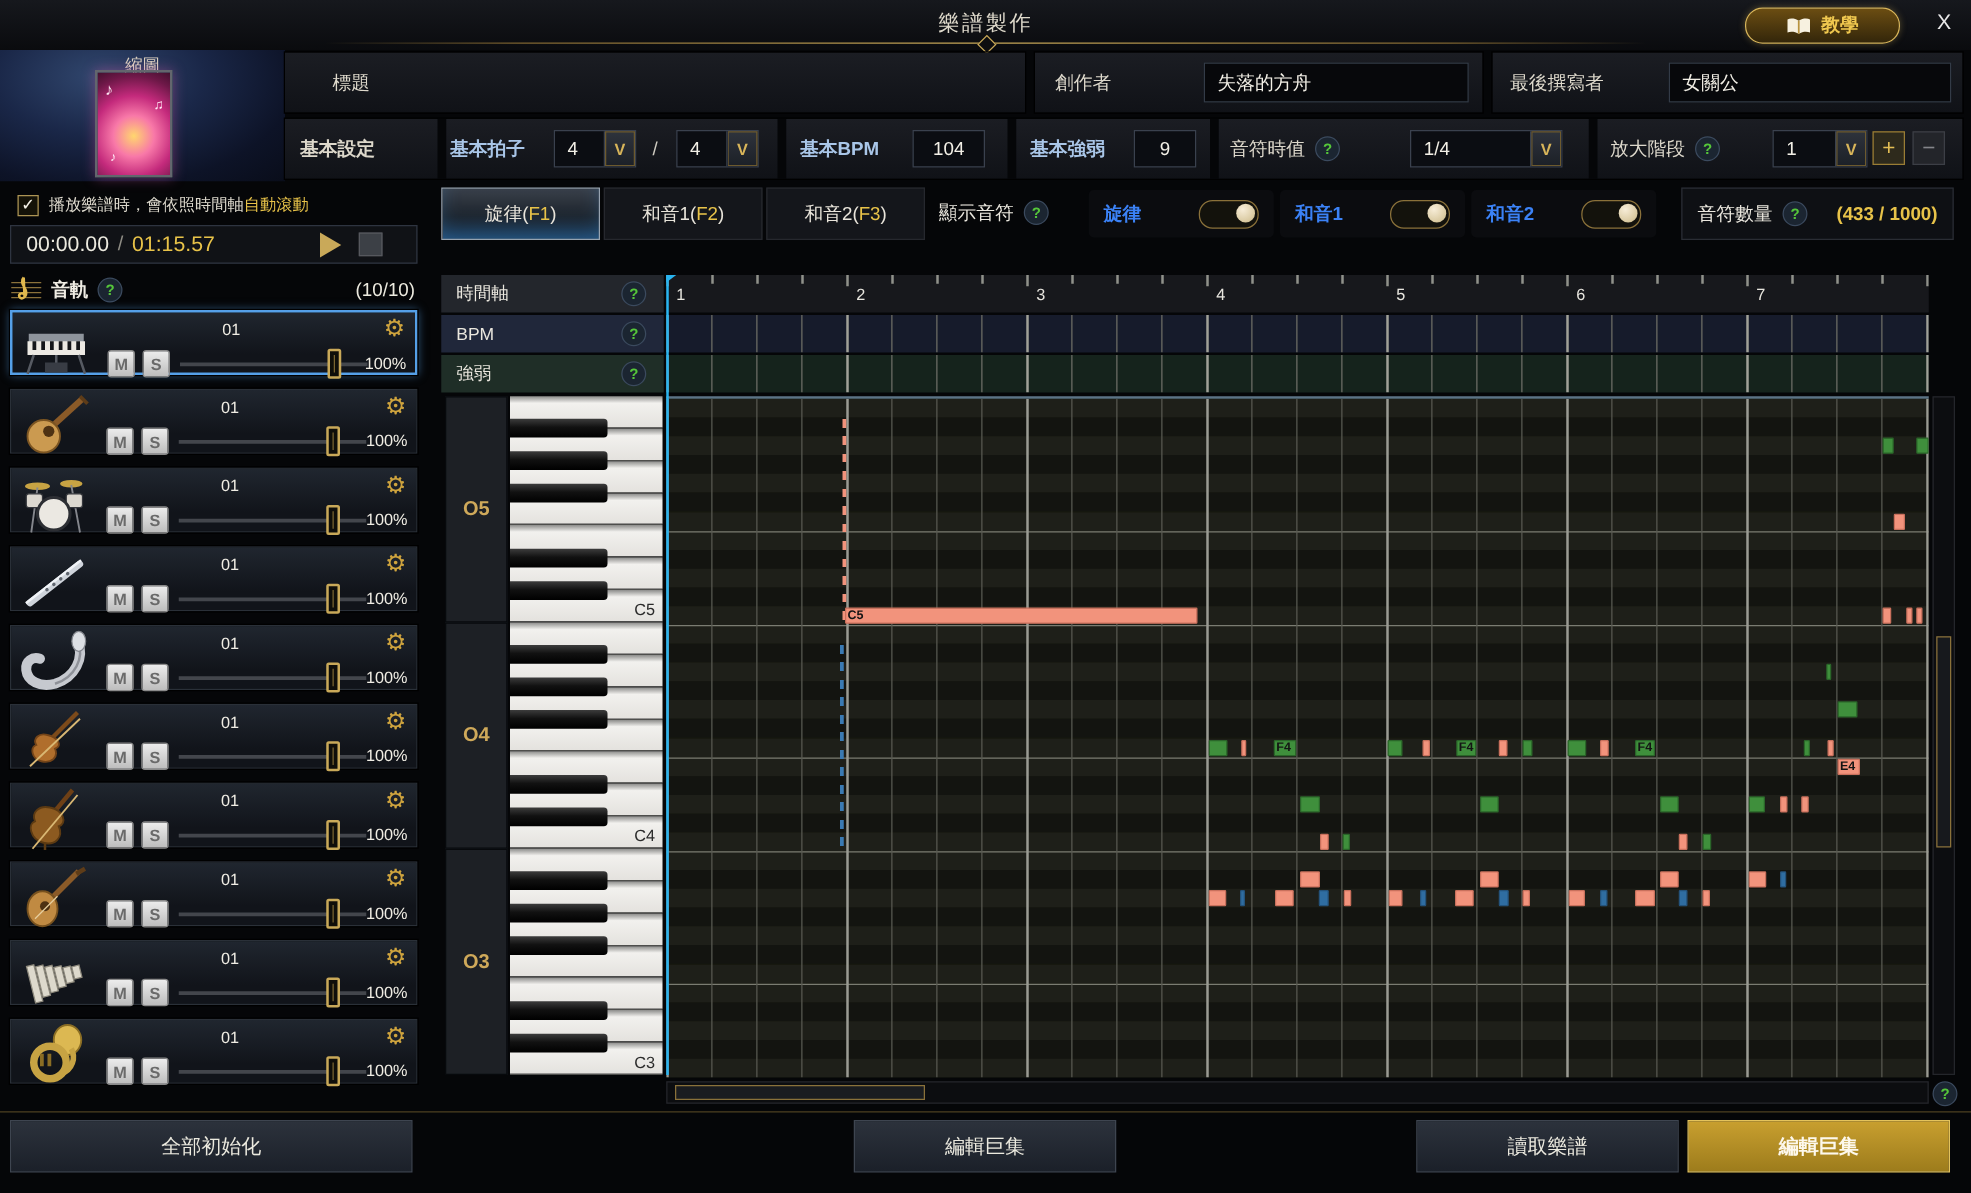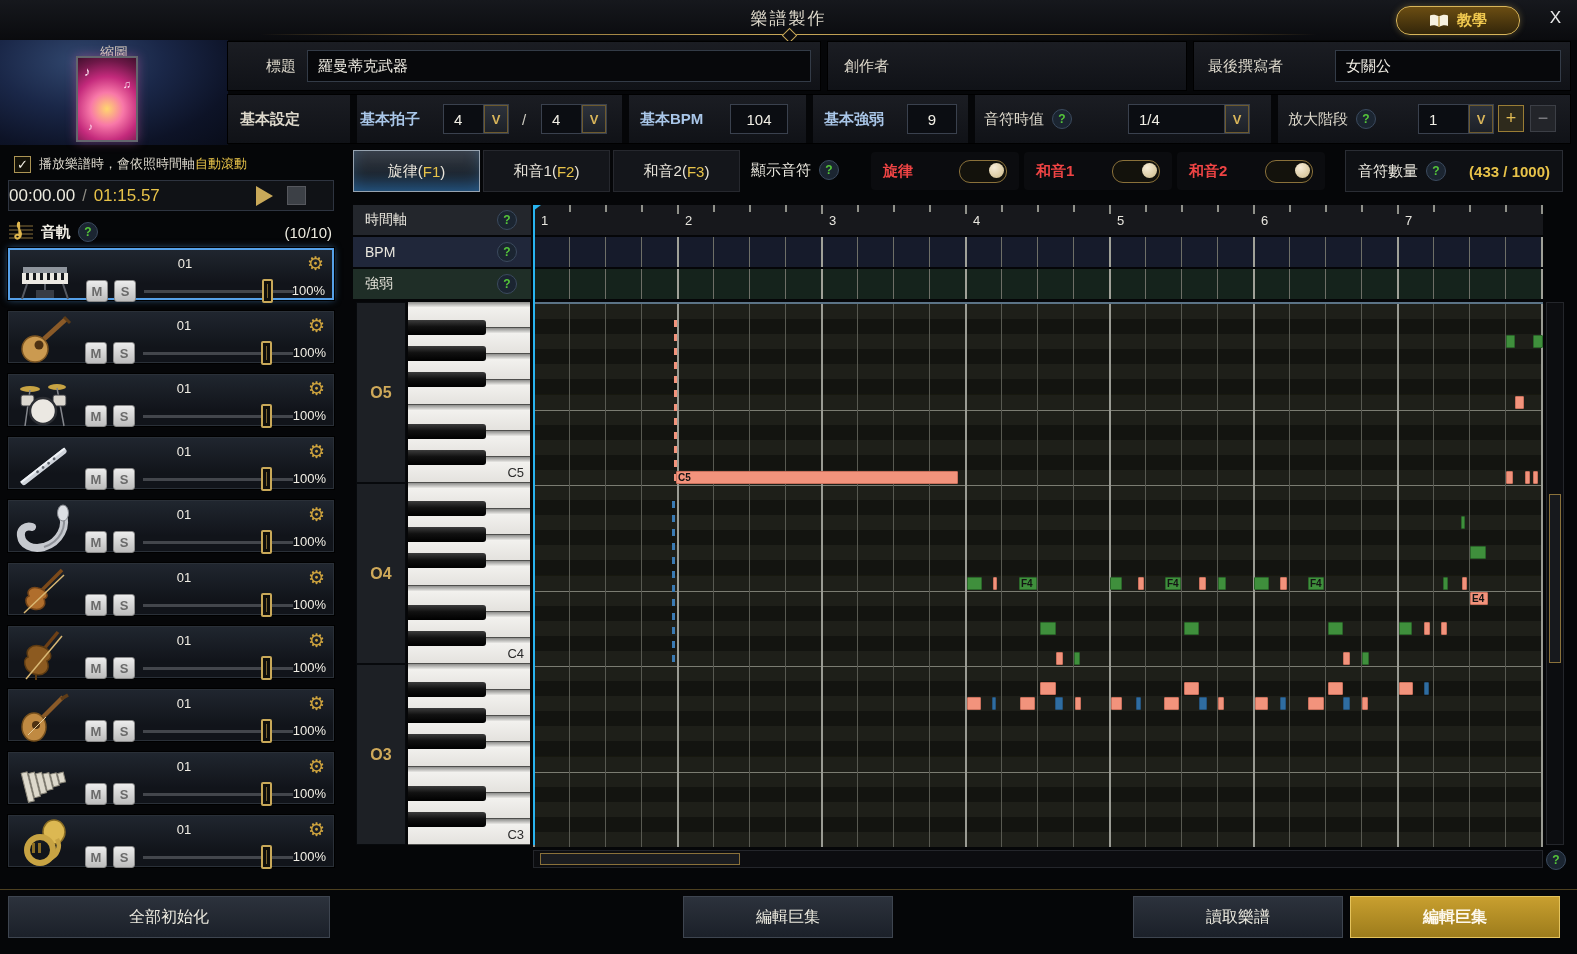--- a/index.html
+++ b/index.html
@@ -53,34 +53,34 @@
   #thumb-img .n{position:absolute;color:#ffe9f5;font-size:13px;}
   
   .tab{position:absolute;top:0;height:42px;width:127px;box-sizing:border-box;display:flex;
        align-items:center;justify-content:center;font-size:15px;background:#14161b;
        border:1px solid #26282e;cursor:pointer;color:#e8e4da;}
   .tab .fk{color:#e8c349;}
   .tab.active{background:linear-gradient(180deg,#39404a,#1d242c 55%,#122234);
        border:1px solid #97a3b0;box-shadow:inset 0 -12px 20px -8px rgba(70,170,255,.5);}
   .tgl-group{position:absolute;top:2px;height:38px;background:#0b0c0f;border-radius:4px;
        display:flex;align-items:center;justify-content:space-between;padding:0 12px;box-sizing:border-box;}
-  .tgl-label{color:#ef4444;font-size:15px;font-weight:bold;}
+  .tgl-label{color:#3b82f6;font-size:15px;font-weight:bold;}
   .pill{width:46px;height:21px;border-radius:11px;background:#13120c;border:1.5px solid #8a713a;
        position:relative;cursor:pointer;}
   .pill .knob{position:absolute;right:2px;top:2px;width:15px;height:15px;border-radius:50%;
        background:radial-gradient(circle at 35% 30%,#f7edd8,#d9c9a0 70%,#b7a478);}
   #note-count-box{position:absolute;background:#0e1014;border:1px solid #2a2d34;display:flex;
        align-items:center;box-sizing:border-box;}
   
   #autoscroll-row{position:absolute;left:14px;top:155px;display:flex;align-items:center;gap:8px;font-size:13px;}
   #autoscroll-check{width:17px;height:17px;background:#141208;border:1.5px solid #ac9454;box-sizing:border-box;
        display:flex;align-items:center;justify-content:center;color:#f5f2e8;font-size:13px;font-weight:bold;cursor:pointer;}
   #time-bar{position:absolute;left:8px;top:180px;width:326px;height:31px;background:#101216;
        border:1px solid #2e3440;box-sizing:border-box;display:flex;align-items:center;}
-  #time-bar .cur{color:#eceadf;font-size:17px;}
+  #time-bar .cur{color:#eceadf;font-size:17px;margin-left:12px;}
   #time-bar .sep{color:#8f8d85;font-size:16px;margin:0 7px;}
   #time-bar .tot{color:#e8c349;font-size:17px;}
   #play-btn{position:absolute;left:247px;width:0;height:0;border-left:17px solid #c9a959;
        border-top:10px solid transparent;border-bottom:10px solid transparent;cursor:pointer;}
   #stop-btn{position:absolute;left:278px;width:17px;height:17px;background:#3c4046;border:1px solid #56585e;cursor:pointer;}
   #tracks-header{position:absolute;left:8px;top:219px;width:326px;height:26px;display:flex;align-items:center;gap:7px;}
   #tracks-header .t{font-size:15px;font-weight:bold;color:#f0ede4;}
   #tracks-count{position:absolute;right:2px;font-size:15px;color:#eceadf;}
   .track{position:absolute;left:8px;width:326px;height:52px;box-sizing:border-box;
        background:linear-gradient(180deg,#20262f,#11141a 70%);border:1px solid #2a3038;outline:1px solid #000;cursor:pointer;}
@@ -90,21 +90,21 @@
   .track .gear{position:absolute;right:8px;top:2px;font-size:19px;color:#cfa43e;cursor:pointer;}
   .msbtn{position:absolute;top:30px;width:22px;height:22px;border-radius:3px;
        background:linear-gradient(180deg,#ececec,#bdbdbd);border:1px solid #8a8a8a;box-sizing:border-box;
        color:#6a6a6a;font-size:13px;font-weight:bold;display:flex;align-items:center;justify-content:center;cursor:pointer;}
   .vol-line{position:absolute;left:134px;top:40px;width:150px;height:3px;background:#43464c;cursor:pointer;}
   .vol-handle{position:absolute;left:252px;top:29px;width:11px;height:24px;border:2px solid #c9a959;
        background:#0f0e0a;box-sizing:border-box;border-radius:2px;cursor:pointer;}
   .vol-handle::after{content:"";position:absolute;left:3px;top:3px;bottom:3px;width:1px;background:#7a6430;}
   .vol-val{position:absolute;right:7px;top:33px;font-size:13px;color:#f0ede4;}
   
-  #piano-roll{position:absolute;left:353px;top:205px;width:1213px;height:665px;}
+  #piano-roll{position:absolute;left:353px;top:220px;width:1213px;height:665px;}
   .pr-row-label{position:absolute;left:0;width:178px;height:30px;display:flex;align-items:center;
        padding-left:12px;box-sizing:border-box;font-size:14px;color:#eae7de;justify-content:space-between;padding-right:14px;}
   .pr-grid{position:absolute;left:180px;width:1010px;height:30px;overflow:hidden;}
   .vline{position:absolute;top:0;bottom:0;width:1px;background:#6e6f67;}
   .vline.measure{width:2px;background:#a0a198;}
   .tick{position:absolute;top:0;width:2px;height:7px;background:#90918a;}
   .mnum{position:absolute;top:8px;font-size:13px;color:#e8e6df;}
   #roll-body{position:absolute;left:0;top:97px;width:1213px;height:543px;}
   .oct-cell{position:absolute;left:3px;width:50px;background:#1d2025;border:1px solid #07090c;box-sizing:border-box;
        display:flex;align-items:center;justify-content:center;color:#cfa95a;font-size:16px;font-weight:bold;}
@@ -169,24 +169,24 @@
   <div id="thumb-label">縮圖</div>
   <div id="thumb-img">
     <span class="n" style="left:6px;top:6px;">♪</span>
     <span class="n" style="right:5px;top:20px;font-size:11px;">♫</span>
     <span class="n" style="left:10px;bottom:8px;font-size:10px;">♪</span>
   </div>
 </div>
 
 <div class="hcell" style="left:228px;top:42px;width:592px;height:48px;">
   <div class="hlabel" style="left:14px;margin-left:24px;">標題</div>
-  <div class="hinput" style="left:79px;width:504px;">羅曼蒂克武器</div>
 </div>
 <div class="hcell" style="left:828px;top:42px;width:358px;height:48px;">
   <div class="hlabel" style="left:16px;">創作者</div>
+  <div class="hinput" style="left:135px;width:212px;">失落的方舟</div>
 </div>
 <div class="hcell" style="left:1194px;top:42px;width:376px;height:48px;">
   <div class="hlabel" style="left:14px;">最後撰寫者</div>
   <div class="hinput" style="left:141px;width:226px;">女關公</div>
 </div>
 
 <div class="hcell" style="left:228px;top:95px;width:1342px;height:48px;">
   <div class="hlabel" style="left:12px;font-weight:bold;">基本設定</div>
   <div class="divider" style="left:122px;"></div>
   <div class="hlabel bluelab" style="left:132px;">基本拍子</div>

